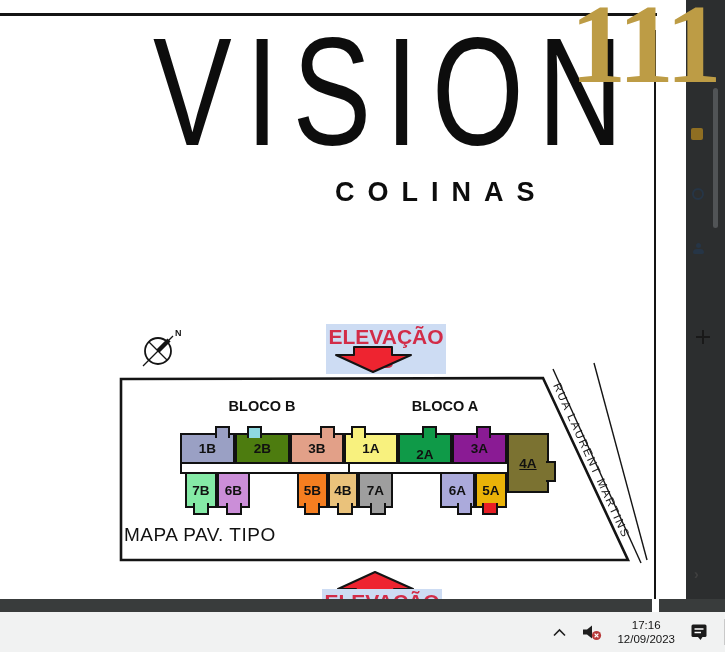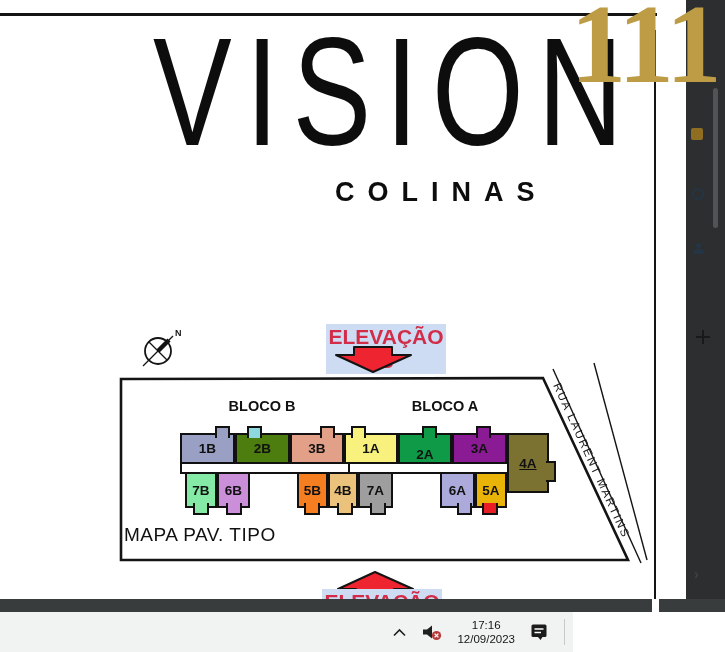--- a/index.html
+++ b/index.html
@@ -50,22 +50,22 @@
   #people .head{position:absolute;left:3px;top:0;width:5px;height:5px;border-radius:50%;background:#263546}
   #people .bod{position:absolute;left:0;top:6px;width:11px;height:5px;border-radius:5px 5px 2px 2px;background:#263546}
   #plus{position:absolute;left:10px;top:330px;width:14px;height:14px}
   #plus:before{content:"";position:absolute;left:0;top:6px;width:14px;height:2px;background:#191919}
   #plus:after{content:"";position:absolute;left:6px;top:0;width:2px;height:14px;background:#191919}
   #chev-r{position:absolute;left:8px;top:566px;color:#404040;font-size:14px;font-weight:bold}
   #scrollthumb{position:absolute;left:27px;top:88px;width:5px;height:140px;background:#515456;border-radius:3px}
   
   #window-strip{left:0;top:599px;width:725px;height:13px;background:#393c3c;z-index:40}
   #strip-notch{position:absolute;left:652px;top:0;width:7px;height:13px;background:#fff}
-  #taskbar{left:0;top:612px;width:573px;height:40px;background:#f1f2f2;z-index:45;
-           display:flex;justify-content:flex-end;align-items:center;gap:15px;padding-right:8px;box-sizing:border-box}
+  #taskbar{left:0;top:612px;width:725px;height:40px;background:#f1f2f2;z-index:45;
+           display:flex;justify-content:flex-end;align-items:center;gap:15px;padding-right:0;box-sizing:border-box}
   #clock{text-align:center;font-size:11.5px;line-height:14px;color:#141414}
   #tb-sep{width:1px;height:26px;background:#c9c9c9}
 </style>
 </head>
 <body>
 
 <div class="abs" id="frame-top"></div>
 <div class="abs" id="frame-right"></div>
 
 <div class="abs" id="brand" style="color: rgb(189, 156, 69);">

